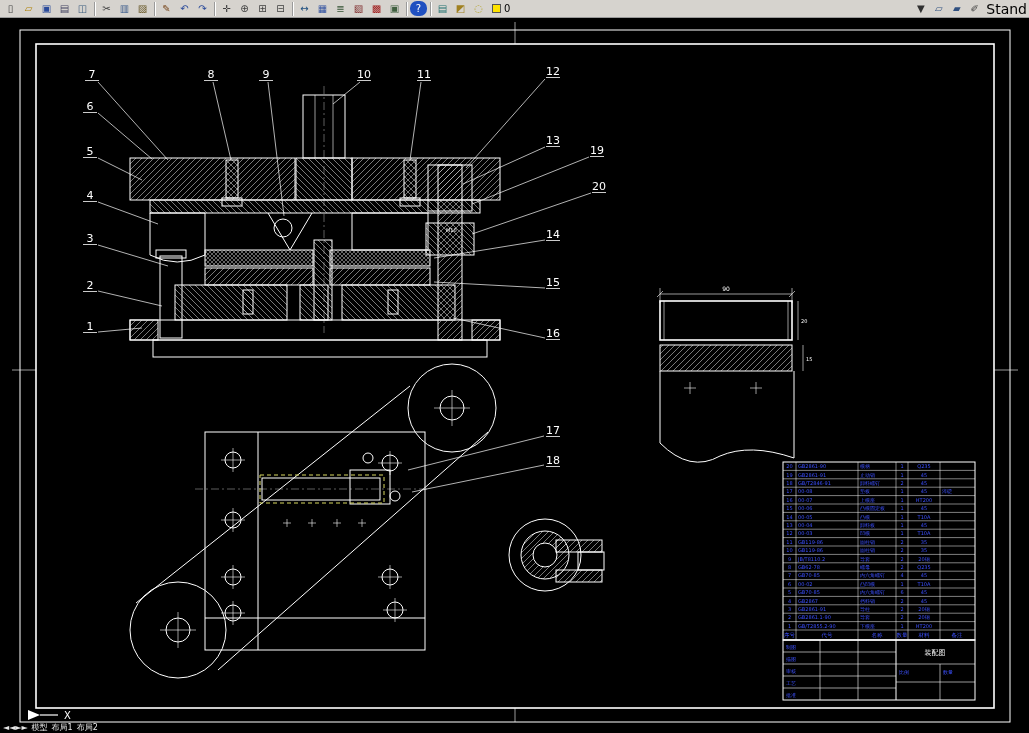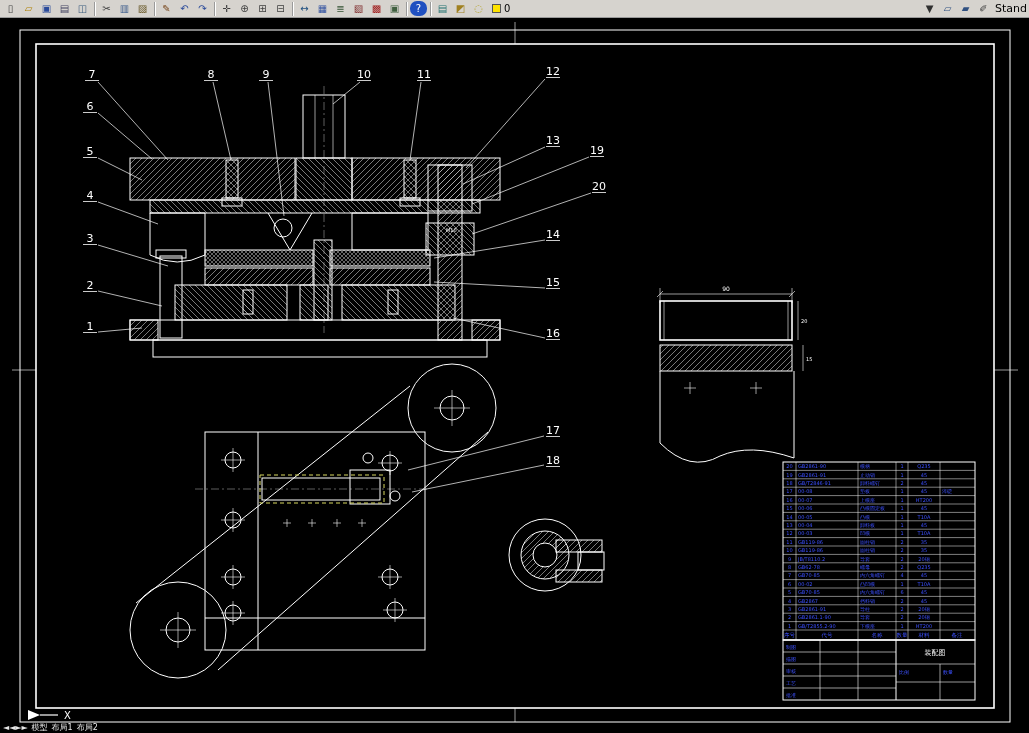--- a/index.html
+++ b/index.html
@@ -7,21 +7,21 @@
     font-family:"DejaVu Sans","Liberation Sans",sans-serif}
   .toolbar{height:18px;background:#d6d3ce;border-bottom:1px solid #9a9a9a;
     display:flex;align-items:center;padding:0 2px;gap:1px;white-space:nowrap;overflow:hidden}
   .tb-icon{width:17px;height:15px;font-size:10px;line-height:14px;text-align:center;
     border:1px solid transparent;flex:0 0 auto;cursor:default;background:#d6d3ce}
   .tb-sep{width:1px;height:14px;background:#9a9a9a;margin:0 2px;box-shadow:1px 0 0 #fff;flex:0 0 auto}
   .tb-space{flex:1}
   .tb-layer{display:flex;align-items:center;gap:3px;font-size:10px;color:#000;
     padding:0 4px;flex:0 0 auto}
   .tb-layer .sw{width:9px;height:9px;background:#ffe400;border:1px solid #555;display:inline-block}
-  .tb-label{font-size:11px;color:#000;flex:0 0 auto;padding-left:2px}
+  .tb-label{font-size:14px;color:#000;flex:0 0 auto;padding-left:2px}
   .canvas{position:relative;width:1029px;height:705px;background:#000}
   .statusbar{height:10px;background:#000;color:#e8e8e8;font-size:8px;line-height:10px;
     display:flex;gap:4px;padding-left:3px}
   .statusbar span{cursor:default}
   svg text{font-family:"DejaVu Sans","Liberation Sans",sans-serif}
   .ol{fill:none;stroke:#fff;stroke-width:1}
   .ob{fill:none;stroke:#fff;stroke-width:1.6}
   .tl{stroke:#fff;stroke-width:0.6;fill:none}
   .h1{fill:url(#h1);stroke:#fff;stroke-width:1}
   .h2{fill:url(#h2);stroke:#fff;stroke-width:1}

